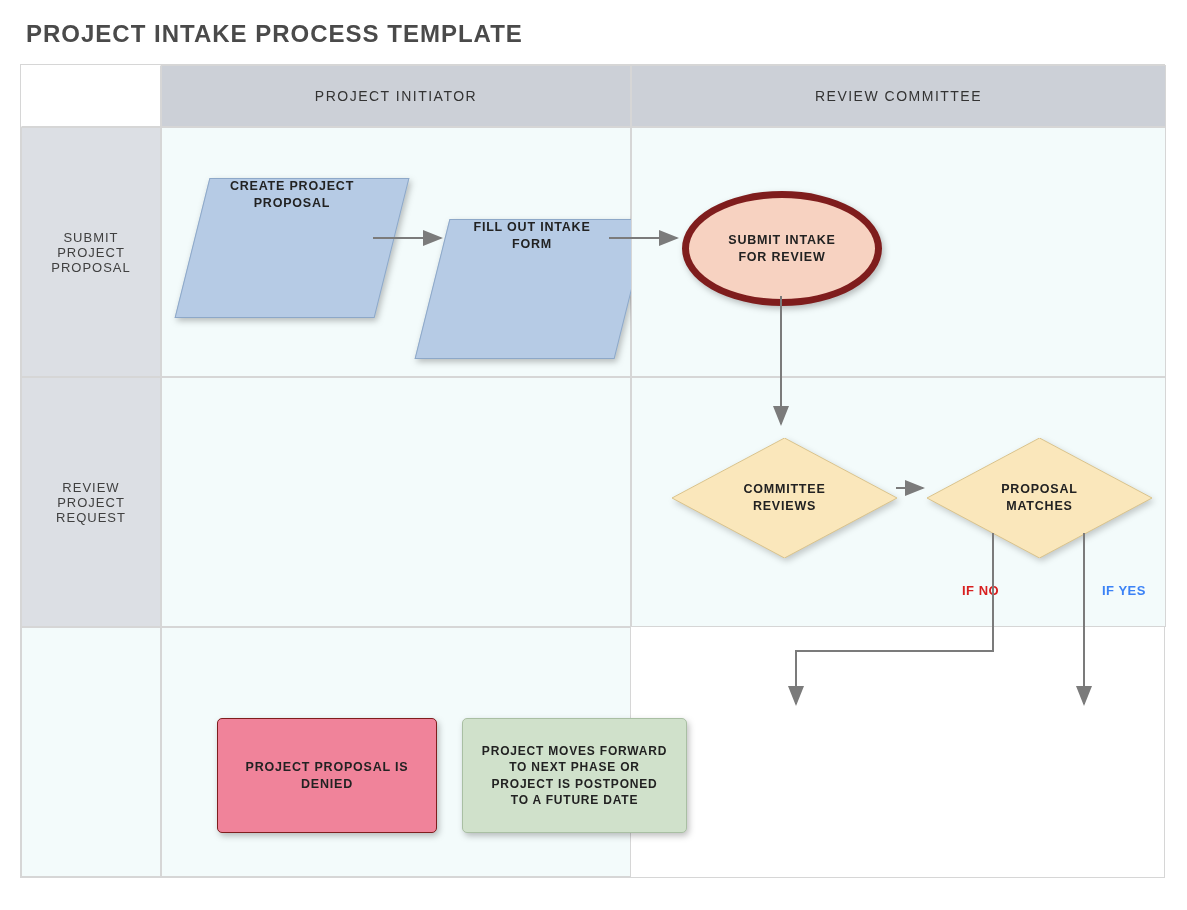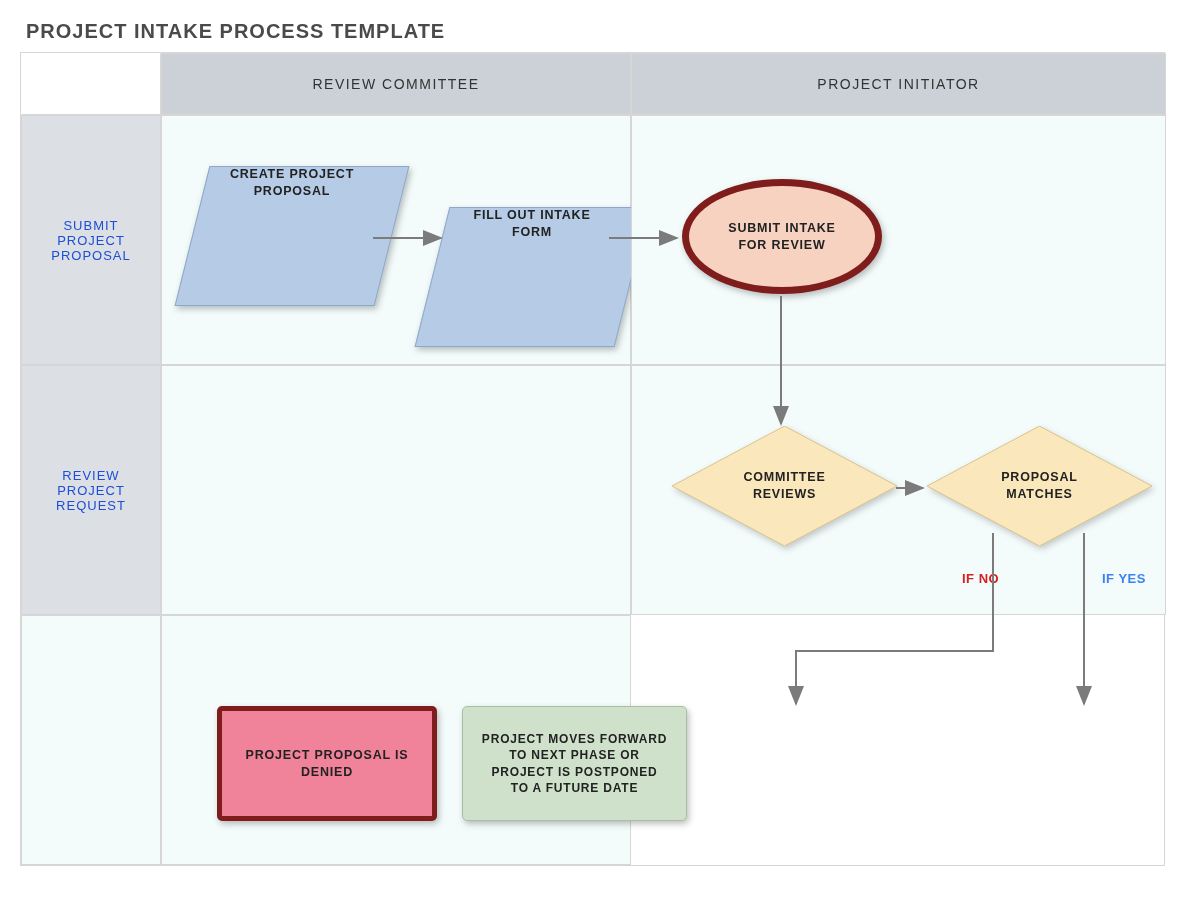--- a/index.html
+++ b/index.html
@@ -4,25 +4,25 @@
 <style>
   * { box-sizing: border-box; margin: 0; padding: 0; }
   body {
     font-family: "Century Gothic", "Futura", "Arial", sans-serif;
     background: #ffffff;
     padding: 20px;
     width: 1187px;
     height: 910px;
   }
   .title {
-    font-size: 20px;
+    font-size: 24px;
     font-weight: bold;
     color: #4a4a4a;
     letter-spacing: 1px;
-    margin-bottom: 9px;
+    margin-bottom: 16px;
     margin-left: 6px;
   }
   .grid {
     display: grid;
     grid-template-columns: 140px 470px 535px;
     grid-template-rows: 62px 250px 250px 250px;
     border: 1px solid #d6d6d6;
     width: 1145px;
   }
   .cell {
@@ -40,21 +40,21 @@
     color: #333;
   }
   .side {
     background: #dcdfe4;
     display: flex;
     align-items: center;
     justify-content: center;
     text-align: center;
     font-size: 13px;
     letter-spacing: 1px;
-    color: #1d4ed8;
+    color: #404040;
     padding: 0 8px;
   }
   .pane { background: #f3fbfb; }
   .corner { background: #ffffff; border-left: none; border-top: none;}
   .grid > .cell:first-child { border-top: 1px solid transparent; border-left: 1px solid transparent; }
 
   
   .shape-label {
     font-size: 12.5px;
     font-weight: bold;
@@ -103,21 +103,21 @@
     padding: 0 48px;
   }
   .rbox {
     position: absolute;
     width: 220px; height: 115px;
     border-radius: 5px;
     display:flex; align-items:center; justify-content:center;
     padding: 0 18px;
     filter: drop-shadow(2px 3px 3px rgba(0,0,0,0.25));
   }
-  .rbox.red { background:#f0839a; border:5px solid #7f1d1d; }
+  .rbox.red { background:#f0839a; border:1px solid #7f1d1d; }
   .rbox.green { background:#d0e1cb; border:1px solid #a9bfa3; }
 
   .cond-label {
     position:absolute;
     font-size:13px;
     font-weight:bold;
     letter-spacing:0.5px;
   }
   .cond-no { color:#d81f1f; }
   .cond-yes { color:#3b82f6; }
@@ -131,22 +131,22 @@
   }
 </style>
 </head>
 <body>
 
 <div class="title">PROJECT INTAKE PROCESS TEMPLATE</div>
 
 <div class="grid">
 
   <div class="cell corner"></div>
+  <div class="cell hdr">PROJECT INITIATOR</div>
   <div class="cell hdr">REVIEW COMMITTEE</div>
-  <div class="cell hdr">PROJECT INITIATOR</div>
 
   <div class="cell side">SUBMIT PROJECT PROPOSAL</div>
   <div class="cell pane">
 
     <div class="parallelogram" style="left:30px; top:50px;">
       <div class="skin"></div>
       <div class="lbl">
           <div class="shape-label">CREATE PROJECT PROPOSAL</div>
         </div>
     </div>

